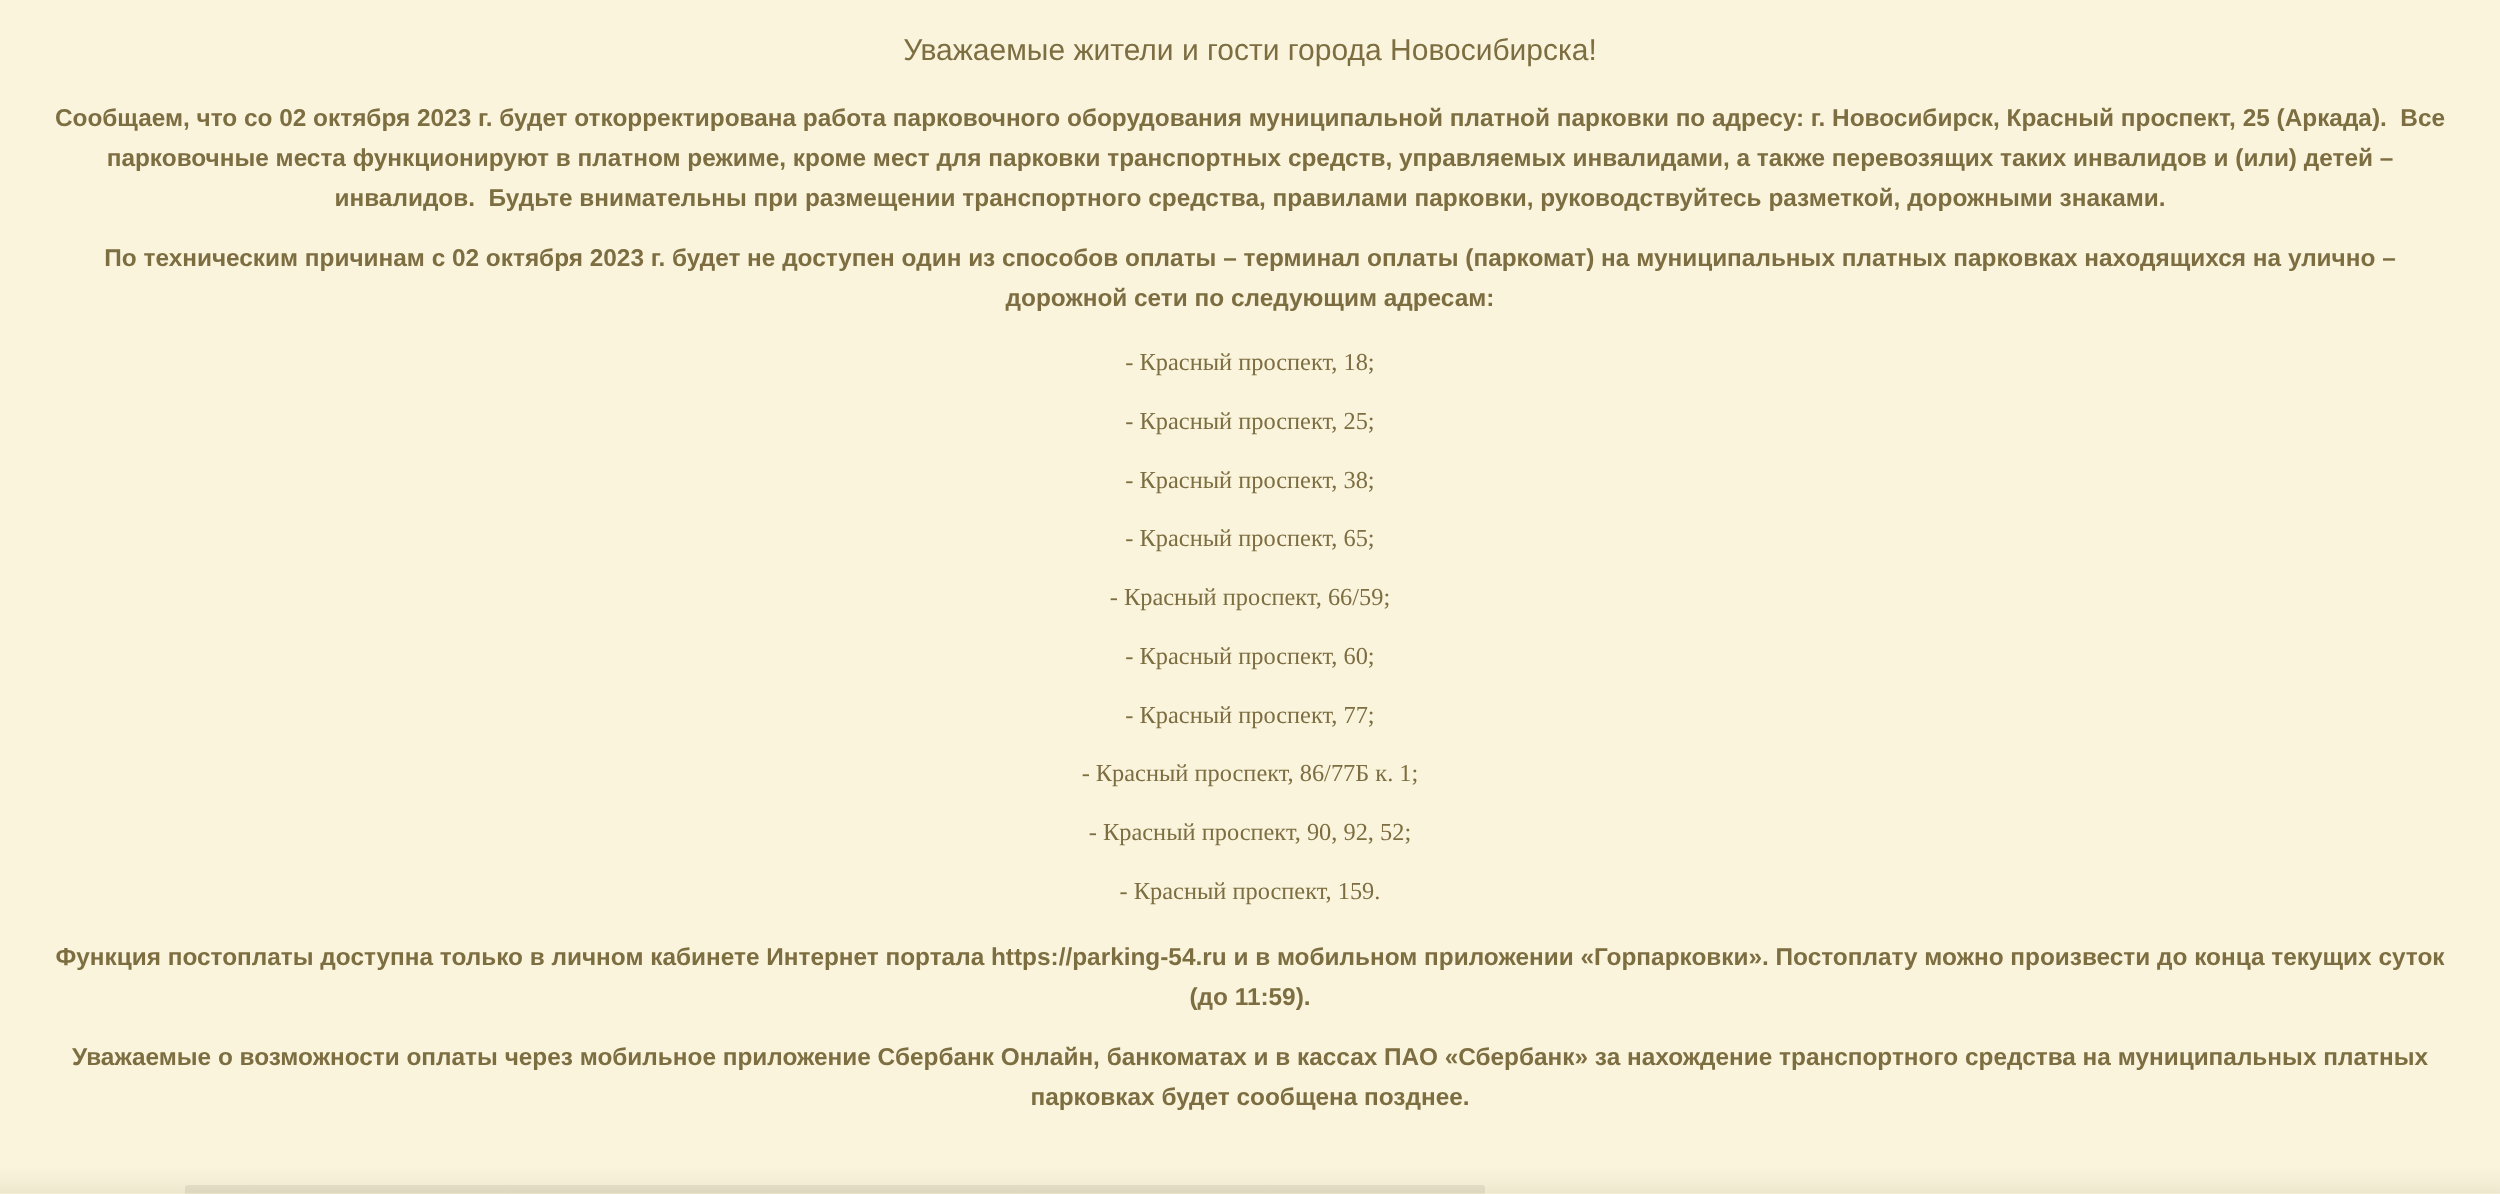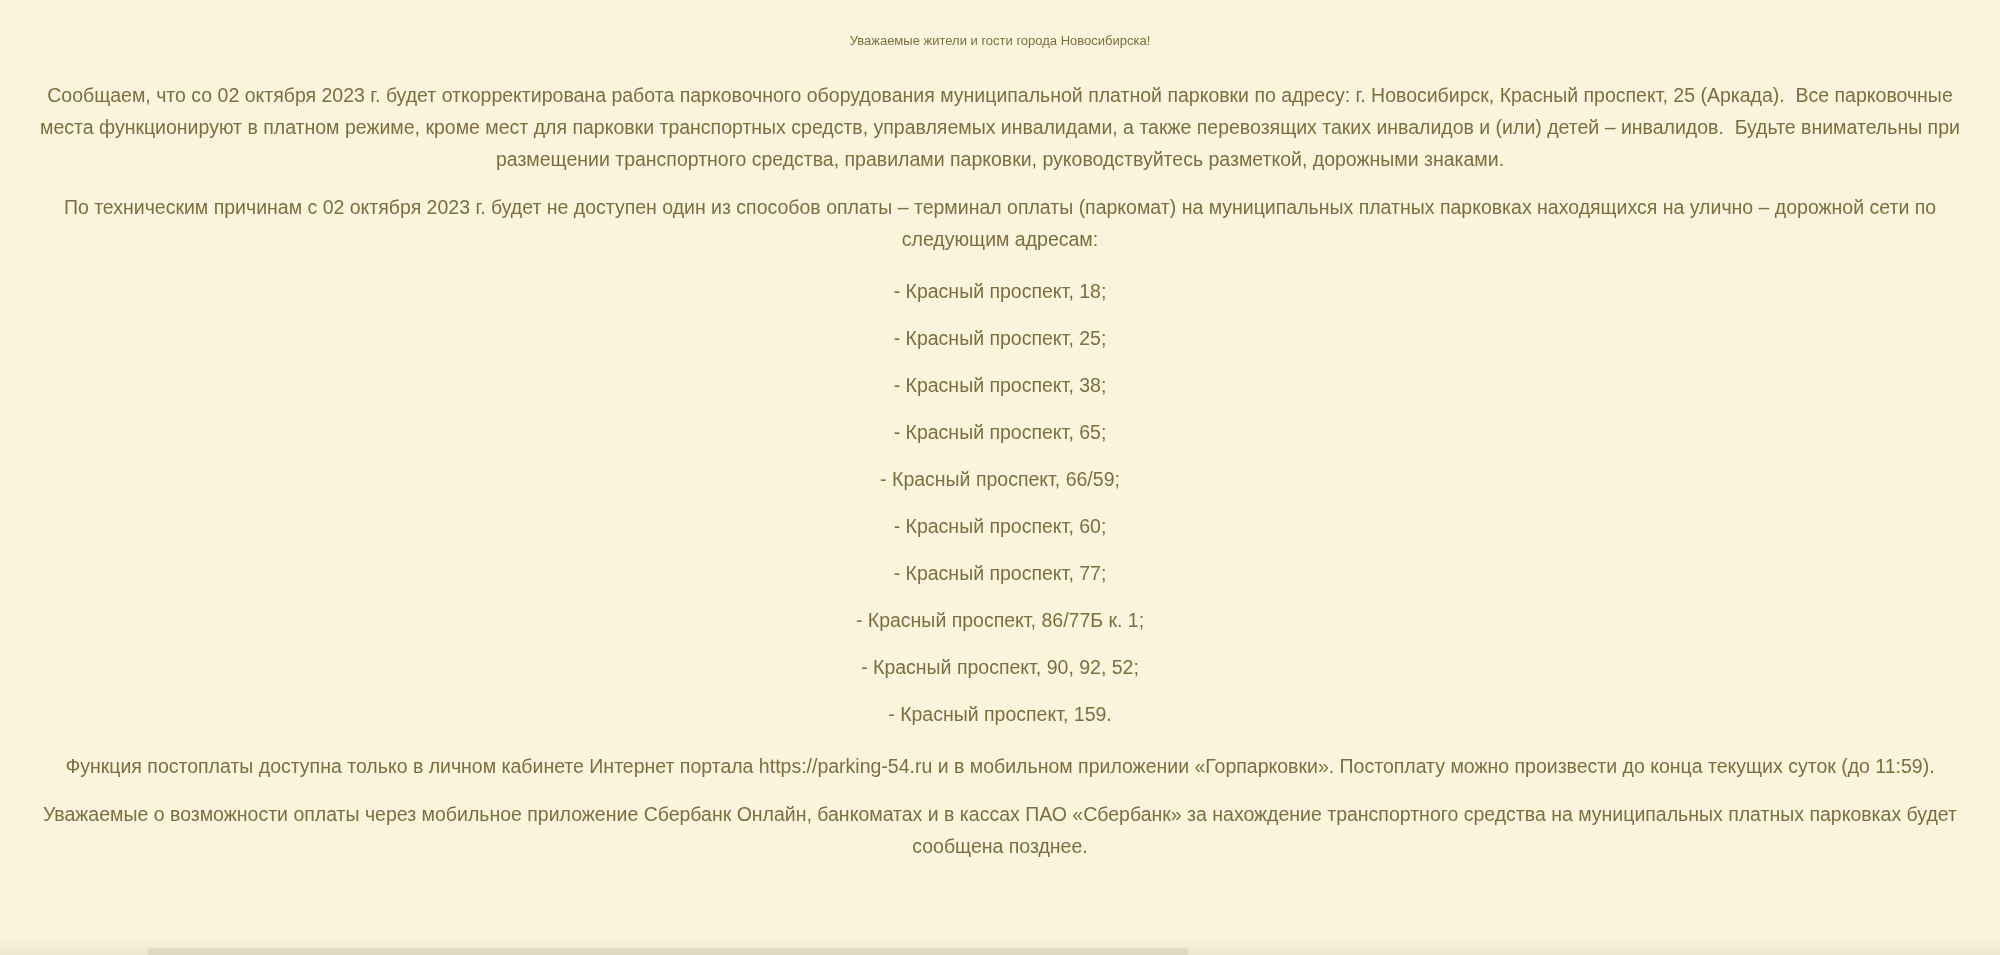--- a/index.html
+++ b/index.html
@@ -14,34 +14,36 @@
     font-family: "Liberation Sans", "DejaVu Sans", sans-serif;
     position: relative;
   }
   .notice {
     padding: 25px 40px 0 40px;
     text-align: center;
     font-size: 19.5px;
     line-height: 32px;
   }
   .notice-title {
-    font-size: 13px;
+    font-size: 24px;
     margin-bottom: 22px;
     font-weight: normal;
   }
   .para {
     margin: 16px 0;
     text-align: center;
+    font-weight: bold;
   }
   .address-list {
     margin: 20px 0;
   }
   .address {
     margin: 15px 0;
     line-height: 32px;
+    font-family: Liberation Serif, serif;
   }
   .cutoff-edge {
     position: absolute;
     left: 0;
     bottom: 0;
     width: 100%;
     height: 22px;
     background: linear-gradient(to bottom, rgba(120,115,85,0) 0%, rgba(120,115,85,0.05) 60%, rgba(120,115,85,0.10) 100%);
     pointer-events: none;
   }

